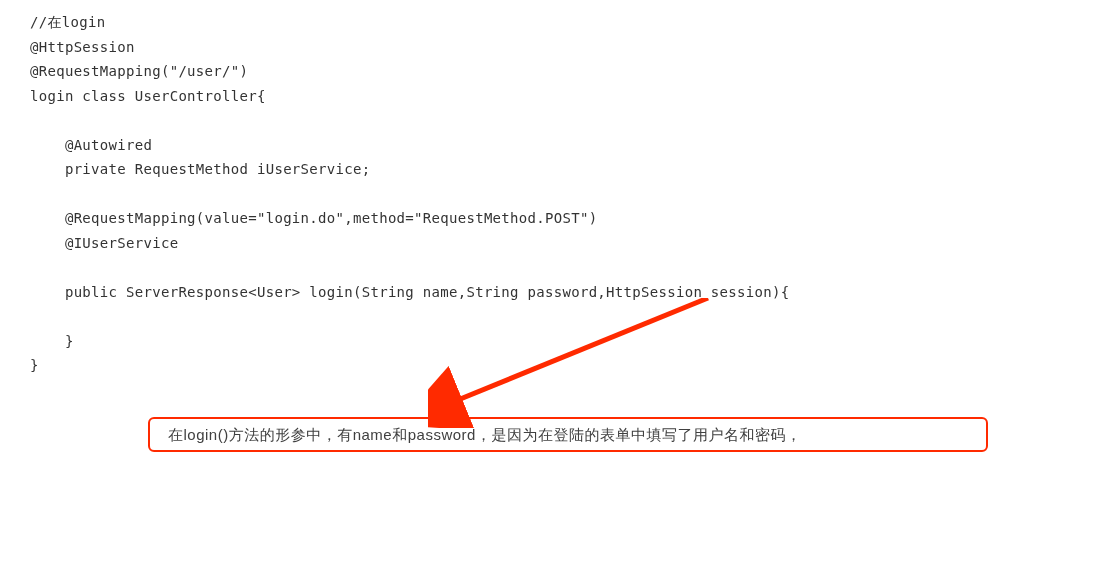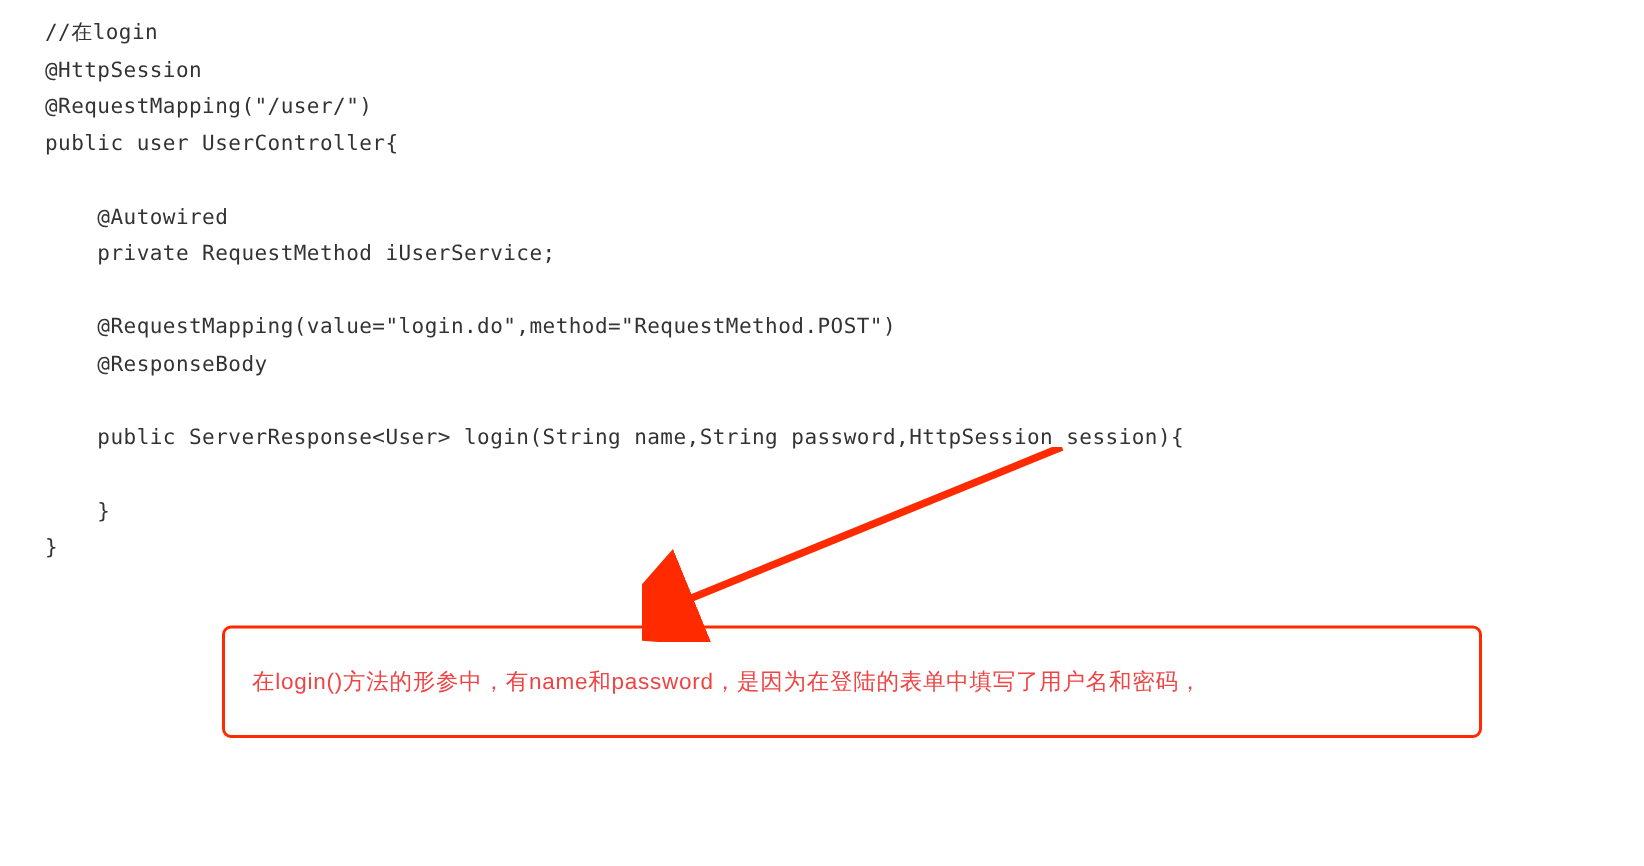--- a/index.html
+++ b/index.html
@@ -15,52 +15,52 @@
     }
     .code-block {
       padding: 10px 30px;
       line-height: 1.75;
       white-space: pre;
       letter-spacing: 0.3px;
     }
     .callout-box {
       border: 2px solid #ff2a00;
       border-radius: 6px;
-      padding: 24px 18px;
+      padding: 4px 18px;
       margin: 0;
       position: absolute;
       left: 148px;
       top: 417px;
       width: 800px;
-      color: #ef4444;
+      color: #404040;
       font-family: -apple-system, "PingFang SC", "Helvetica Neue", Arial, sans-serif;
       font-size: 15px;
       line-height: 1.55;
       letter-spacing: 0.5px;
     }
     .arrow {
       position: absolute;
       left: 428px;
       top: 298px;
       pointer-events: none;
     }
   </style>
 </head>
 <body>
 
 <div class="code-block"><span>//在login</span>
 <span>@HttpSession</span>
 <span>@RequestMapping("/user/")</span>
-<span>public user UserController{</span>
+<span>login class UserController{</span>
 <span></span>
 <span>    @Autowired</span>
 <span>    private RequestMethod iUserService;</span>
 <span></span>
 <span>    @RequestMapping(value="login.do",method="RequestMethod.POST")</span>
-<span>    @ResponseBody</span>
+<span>    @IUserService</span>
 <span></span>
 <span>    public ServerResponse&lt;User&gt; login(String name,String password,HttpSession session){</span>
 <span></span>
 <span>    }</span>
 <span>}</span></div>
 
 <svg class="arrow" width="290" height="130" viewBox="0 0 290 130">
   <defs>
     <marker id="arrowhead" markerWidth="14" markerHeight="14" refX="3" refY="7" orient="auto">
       <polygon points="0 0, 14 7, 0 14" fill="#ff2a00"></polygon>

